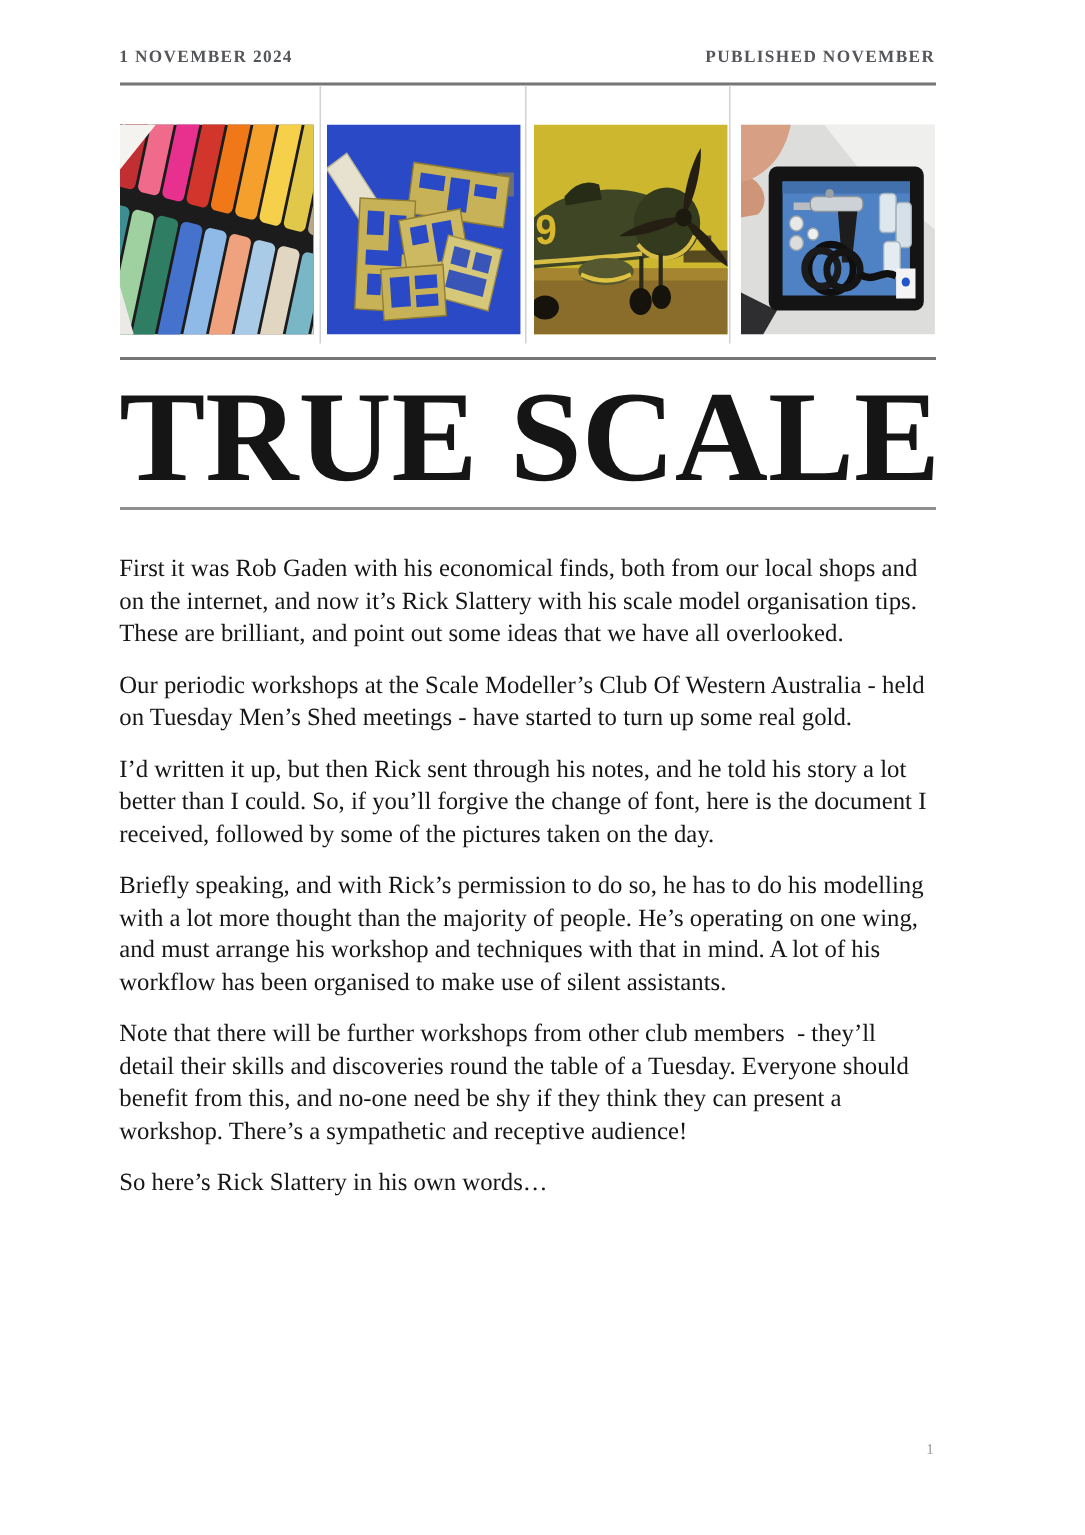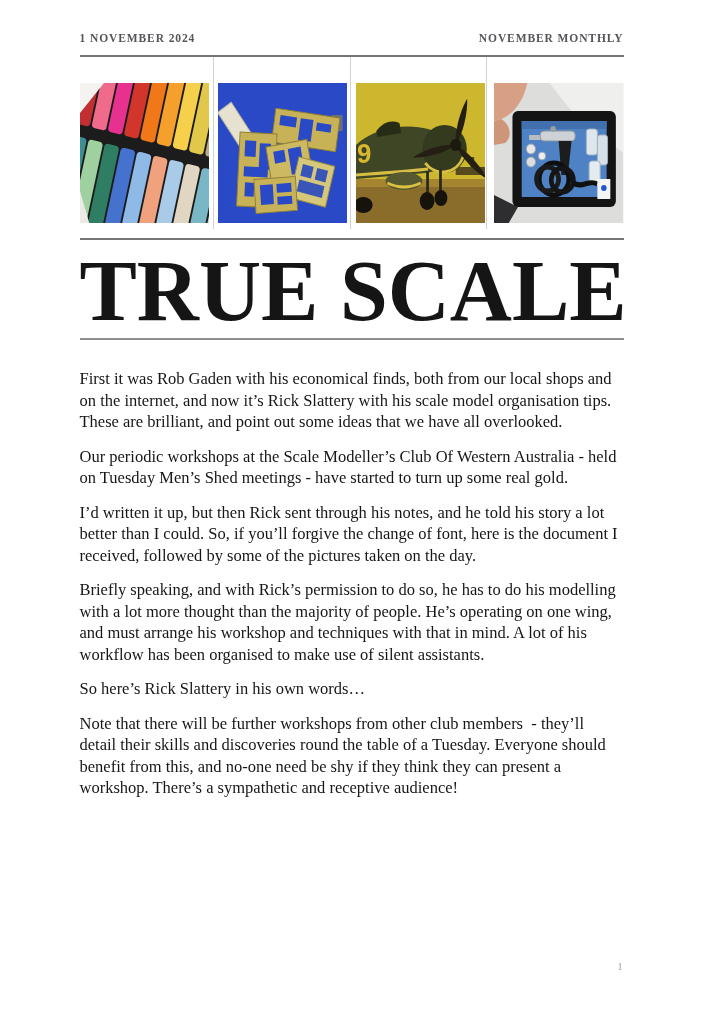--- a/index.html
+++ b/index.html
@@ -58,21 +58,21 @@
     font-size:10px;color:#9b9b9b;
   }
 </style>
 </head>
 <body>
 
 <div class="page">
 
   <div class="meta-row">
     <span>1 NOVEMBER 2024</span>
-    <span>NOVEMBER MONTHLY</span>
+    <span>PUBLISHED NOVEMBER</span>
   </div>
   <div class="rule"></div>
 
   <div class="photo-strip">
     <span class="sep" style="left:24.6%"></span>
     <span class="sep" style="left:49.7%"></span>
     <span class="sep" style="left:74.8%"></span>
 
     <figure>
       <svg viewBox="0 0 140 140" preserveAspectRatio="none">
@@ -208,18 +208,18 @@
 
   <h1 class="masthead">TRUE SCALE</h1>
   <div class="rule light under-mast"></div>
 
 
   <div class="body-copy">
     <p>First it was Rob Gaden with his economical finds, both from our local shops and on the internet, and now it’s Rick Slattery with his scale model organisation tips. These are brilliant, and point out some ideas that we have all overlooked.</p>
     <p>Our periodic workshops at the Scale Modeller’s Club Of Western Australia - held on Tuesday Men’s Shed meetings - have started to turn up some real gold.</p>
     <p>I’d written it up, but then Rick sent through his notes, and he told his story a lot better than I could. So, if you’ll forgive the change of font, here is the document I received, followed by some of the pictures taken on the day.</p>
     <p>Briefly speaking, and with Rick’s permission to do so, he has to do his modelling with a lot more thought than the majority of people. He’s operating on one wing, and must arrange his workshop and techniques with that in mind. A lot of his workflow has been organised to make use of silent assistants.</p>
+    <p>Note that there will be further workshops from other club members  - they’ll detail their skills and discoveries round the table of a Tuesday. Everyone should benefit from this, and no-one need be shy if they think they can present a workshop. There’s a sympathetic and receptive audience!</p>
     <p>So here’s Rick Slattery in his own words…</p>
-    <p>Note that there will be further workshops from other club members  - they’ll detail their skills and discoveries round the table of a Tuesday. Everyone should benefit from this, and no-one need be shy if they think they can present a workshop. There’s a sympathetic and receptive audience!</p>
   </div>
 
   <div class="page-num">1</div>
 </div>
 
 </body></html>

